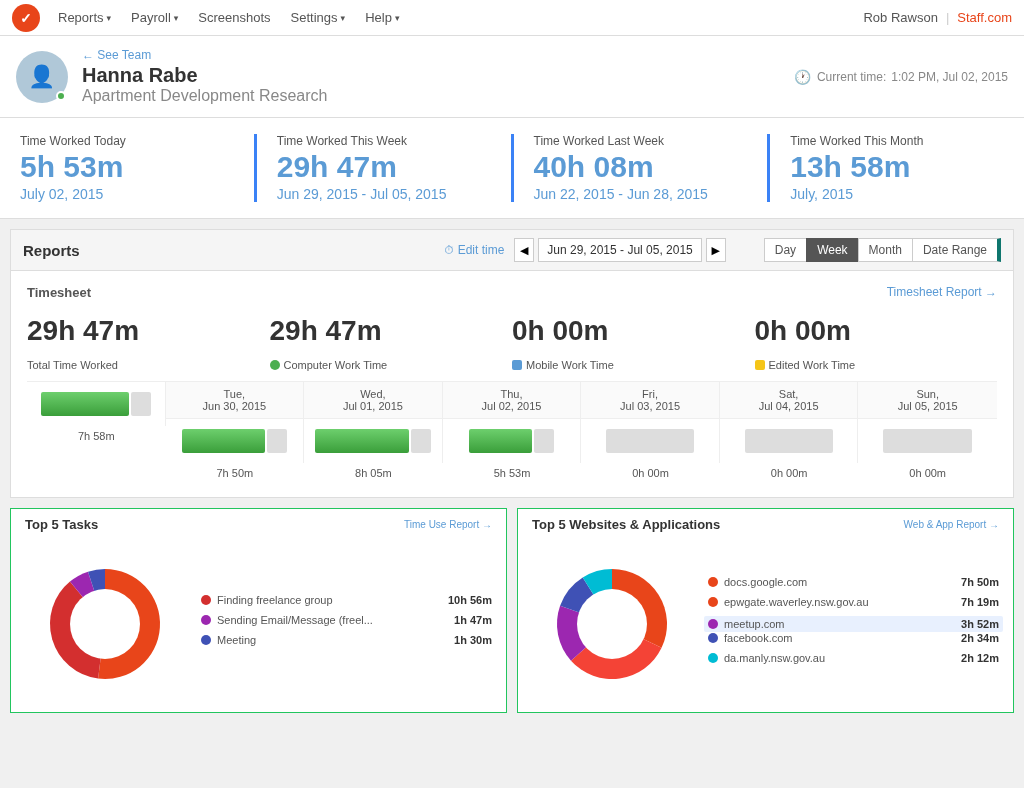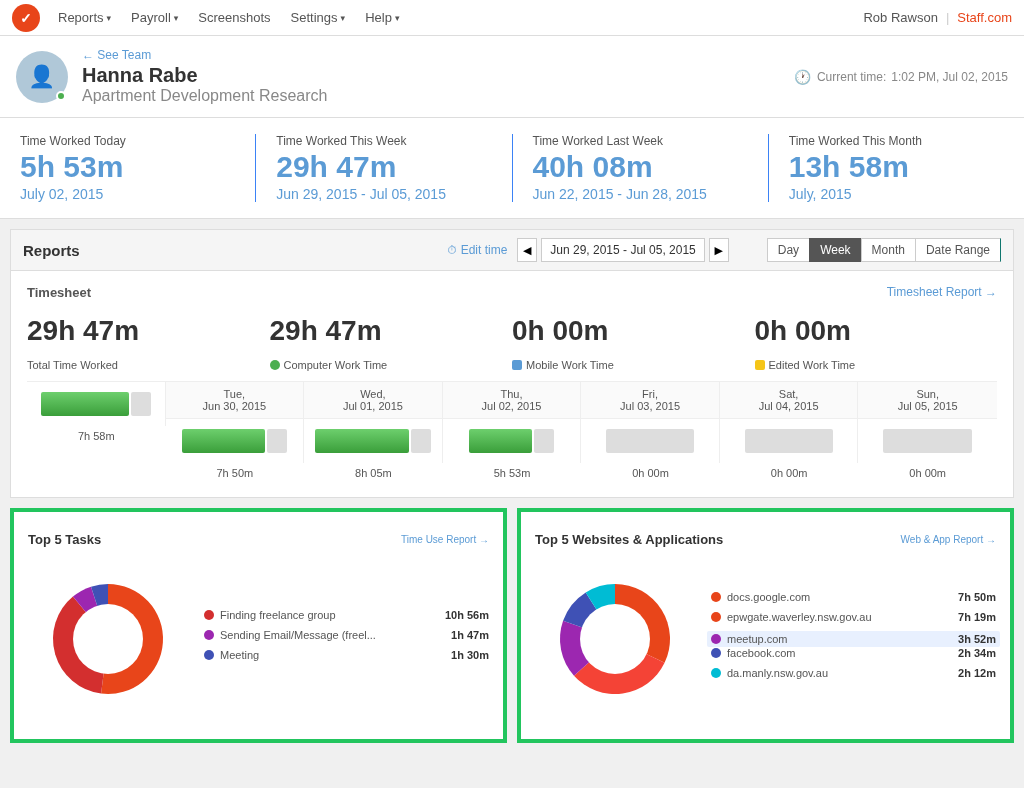--- a/index.html
+++ b/index.html
@@ -67,21 +67,21 @@
     
     .stats-row {
       background: #fff;
       border-bottom: 1px solid #ddd;
       display: flex;
       padding: 16px 0;
     }
     .stat-item {
       flex: 1;
       padding: 0 20px;
-      border-right: 1px solid #3b82f6;
+      border-right: 3px solid #3b82f6;
     }
     .stat-item:last-child { border-right: none; }
     .stat-label { font-size: 12px; color: #555; margin-bottom: 4px; }
     .stat-value { font-size: 30px; font-weight: bold; color: #5b9bd5; line-height: 1; margin-bottom: 4px; }
     .stat-date { font-size: 14px; color: #5b9bd5; }
 
     
     .reports-section { margin: 10px; }
     .reports-header {
       background: #f5f5f5;
@@ -109,21 +109,21 @@
       padding: 3px 8px; font-size: 12px; height: 24px;
       display: flex; align-items: center;
     }
     .period-btns { display: flex; padding-left: 28px; }
     .period-btn {
       padding: 3px 10px; border: 1px solid #ccc;
       border-right: none; cursor: pointer; font-size: 12px;
       background: #fff; color: #555; height: 24px;
       display: flex; align-items: center;
     }
-    .period-btn:last-child { border-right: 1px solid #0f766e; }
+    .period-btn:last-child { border-right: 4px solid #0f766e; }
     .period-btn.active { background: #555; color: #fff; border-color: #555; }
 
     
     .timesheet-card {
       background: #fff;
       border: 1px solid #ddd;
       padding: 14px 16px 12px;
     }
     .timesheet-top {
       display: flex;
@@ -169,22 +169,22 @@
       height: 24px; border-radius: 2px; flex: 1;
     }
     .bar-gray { background: #ddd; height: 24px; border-radius: 2px; width: 20px; }
     .day-hours { font-size: 11px; color: #555; padding: 4px 0 6px; text-align: center; }
 
     
     .bottom-panels { display: flex; gap: 10px; margin-top: 10px; }
     .panel {
       flex: 1;
       background: #fff;
-      border: 4px solid #22c55e;
-      padding: 20px 14px;
+      border: 1px solid #22c55e;
+      padding: 8px 14px;
     }
     .panel-header {
       display: flex; justify-content: space-between; align-items: center;
       margin-bottom: 12px;
     }
     .panel-title { font-size: 13px; font-weight: bold; color: #333; }
     .panel-link { font-size: 10px; color: #5b9bd5; cursor: pointer; }
 
     
     .chart-area { display: flex; align-items: center; gap: 16px; }

